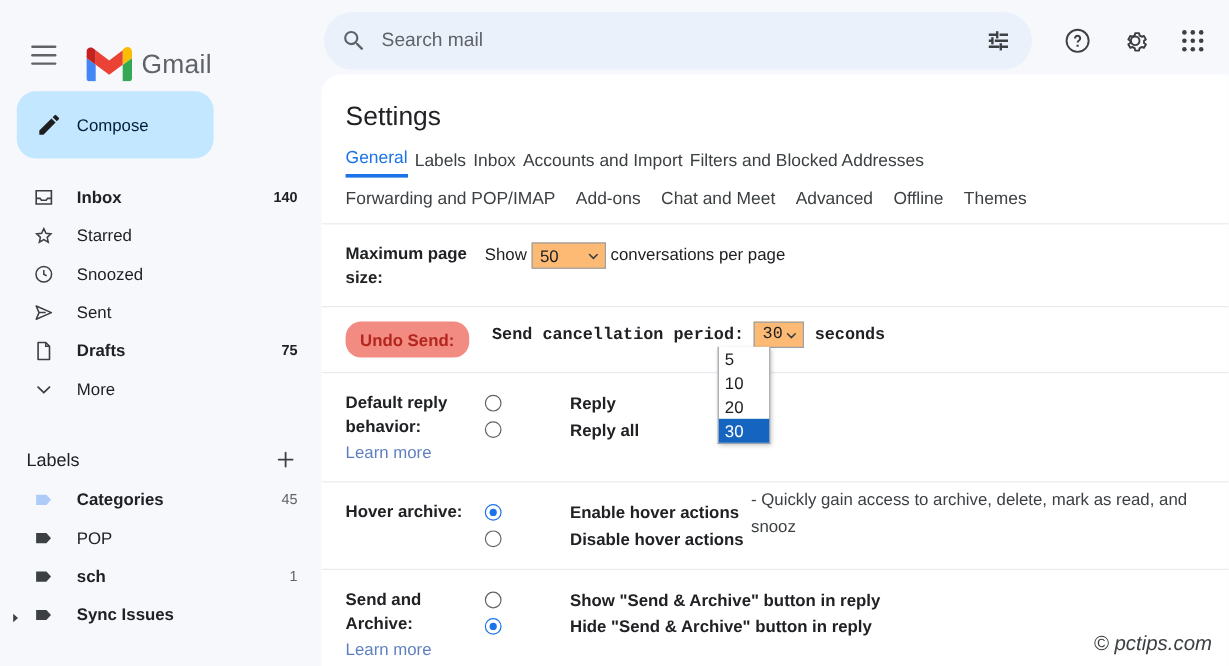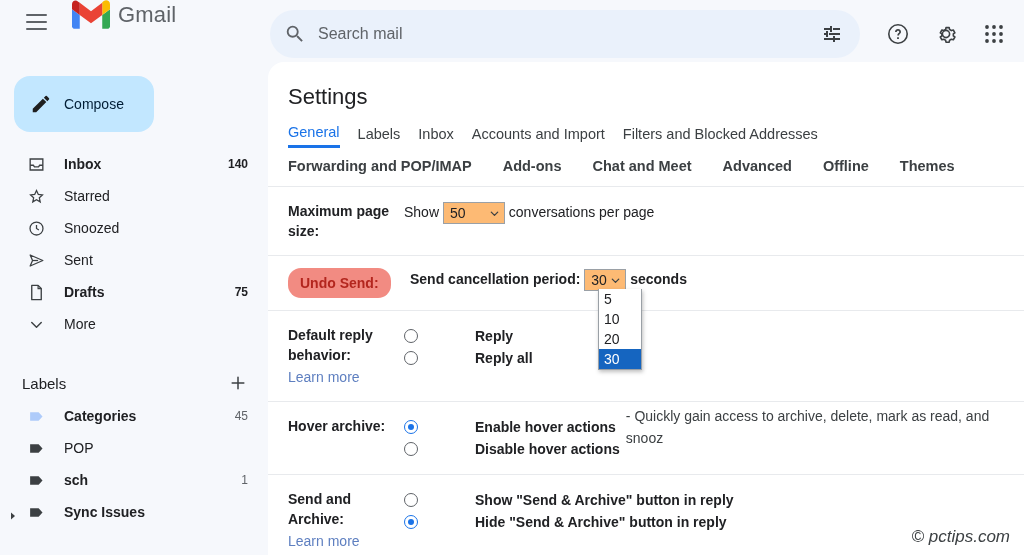--- a/index.html
+++ b/index.html
@@ -6,21 +6,21 @@
   html, body {
     width: 1024px; height: 555px;
     overflow: hidden;
     font-family: "Liberation Sans", sans-serif;
     background: #f6f8fc;
     -webkit-font-smoothing: antialiased;
   }
   .app { position: relative; width: 1024px; height: 555px; background: #f6f8fc; }
 
   
-  .topbar { position: absolute; left: 0; top: 0; width: 1024px; height: 68px; display: flex; align-items: flex-start; }
+  .topbar { position: absolute; left: 0; top: 0; width: 1024px; height: 68px; display: flex; align-items: flex-end; }
   .hamburger { width: 44px; height: 44px; margin-left: 14px; display: flex; flex-direction: column;
                justify-content: center; align-items: center; gap: 5px; cursor: pointer; border-radius: 50%; }
   .hamburger span { display: block; width: 21px; height: 2px; background: #5f6368; border-radius: 2px; }
 
   .brand { display: flex; align-items: center; gap: 8px; margin-left: 14px; }
   .gmail-logo { width: 38px; height: 29px; }
   .brand-name { font-size: 22px; color: #5f6368; letter-spacing: .2px; font-family: "Liberation Sans", sans-serif; }
 
   .searchwrap { position: absolute; left: 270px; top: 10px; width: 590px; height: 48px;
                 background: #eaf1fb; border-radius: 24px; display: flex; align-items: center; padding: 0 10px 0 14px; }
@@ -28,21 +28,21 @@
   .search-input { flex: 1; border: 0; outline: 0; background: transparent; font-size: 16px; color: #202124;
                   font-family: "Liberation Sans", sans-serif; }
   .search-input::placeholder { color: #5f6368; opacity: 1; }
   .filter-icon { width: 24px; height: 24px; margin-right: 6px; cursor: pointer; }
 
   .topicons { position: absolute; right: 8px; top: 10px; height: 48px; display: flex; align-items: center; gap: 4px; }
   .iconbtn { width: 44px; height: 44px; border-radius: 50%; display: flex; align-items: center; justify-content: center; cursor: pointer; }
 
   
   .sidebar { position: absolute; left: 0; top: 68px; width: 268px; height: 487px; }
-  .compose { margin: 8px 0 0 14px; width: 140px; height: 56px; background: #c2e7ff; border-radius: 16px;
+  .compose { margin: 8px 0 0 14px; width: 164px; height: 56px; background: #c2e7ff; border-radius: 16px;
              display: flex; align-items: center; gap: 12px; padding-left: 16px; cursor: pointer; }
   .compose-label { font-size: 14px; color: #001d35; font-weight: 500; }
 
   .navlist { margin-top: 16px; }
   .navitem { height: 32px; display: flex; align-items: center; padding: 0 20px 0 26px;
              border-radius: 0 16px 16px 0; cursor: pointer; }
   .navitem .nicon { width: 20px; height: 20px; flex: 0 0 20px; display: flex; align-items: center; justify-content: center; }
   .navitem .nlabel { flex: 1; margin-left: 18px; font-size: 14px; color: #202124; }
   .navitem .ncount { font-size: 12px; color: #5f6368; }
   .navitem.bold .nlabel { font-weight: 700; }
@@ -58,22 +58,22 @@
   .labelitem .llabel { flex: 1; margin-left: 18px; font-size: 14px; color: #202124; }
   .labelitem.bold .llabel { font-weight: 700; }
   .labelitem .lcount { font-size: 12px; color: #5f6368; }
 
   
   .panel { position: absolute; left: 268px; top: 62px; width: 756px; height: 493px;
            background: #ffffff; border-radius: 16px 0 0 0; overflow: hidden; }
   .panel-title { padding: 22px 0 0 20px; font-size: 22px; color: #202124; font-weight: 400; }
 
   .tabs-wrap { margin-top: 14px; border-bottom: 1px solid #e8eaed; }
-  .tabrow { display: flex; align-items: flex-end; padding: 0 0 0 20px; gap: 18px; }
-  .tabrow.second { padding-top: 10px; padding-bottom: 6px; gap: 31px; font-weight: bold; }
+  .tabrow { display: flex; align-items: flex-end; padding: 0 0 0 20px; gap: 6px; }
+  .tabrow.second { padding-top: 10px; padding-bottom: 6px; gap: 17px; }
   .tab { font-size: 14.5px; color: #3c4043; padding-bottom: 6px; cursor: pointer; white-space: nowrap; }
   .tab.active { color: #1a73e8; border-bottom: 3px solid #1a73e8; padding-bottom: 5px; }
 
   .settings-body { padding: 0; }
   .srow { display: flex; padding: 14px 0 14px 20px; border-bottom: 1px solid #e8eaed; position: relative; }
   .srow:last-child { border-bottom: none; }
   .slabel { width: 116px; flex: 0 0 116px; font-size: 14px; font-weight: 700; color: #202124; line-height: 20px; }
   .slabel .learn { display: block; margin-top: 2px; font-size: 14px; font-weight: 400; color: #5e7fc0; cursor: pointer; }
   .sfield { flex: 1; font-size: 14px; color: #202124; line-height: 22px; }
 
@@ -331,21 +331,21 @@
             </svg>
           </span>
           <span>conversations per page</span>
         </div>
       </div>
 
       <div class="srow" style="padding-top:12px;padding-bottom:12px;">
         <div class="slabel">
           <span class="badge">Undo Send:</span>
         </div>
-        <div class="sfield" style="padding-left:6px;">
+        <div class="sfield" style="padding-left:6px;font-family:Liberation Mono, monospace;">
           <span style="font-weight:700;">Send cancellation period:</span>
           <span class="mini-select undosend">
             <span>30</span>
             <svg class="caret" viewBox="0 0 12 12">
               <path fill="none" stroke="#3c4043" stroke-width="1.4" stroke-linecap="round" stroke-linejoin="round" d="M2.5 4.5L6 8l3.5-3.5"></path>
             </svg>
           </span>
           <span style="font-weight:700;">seconds</span>
         </div>
 

